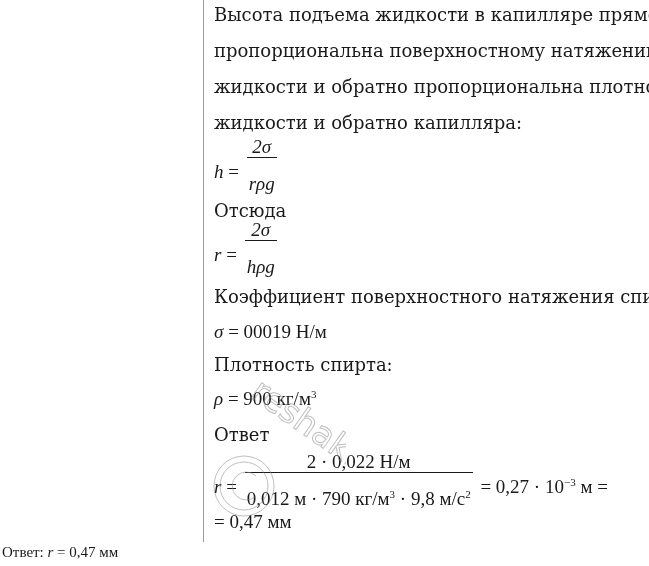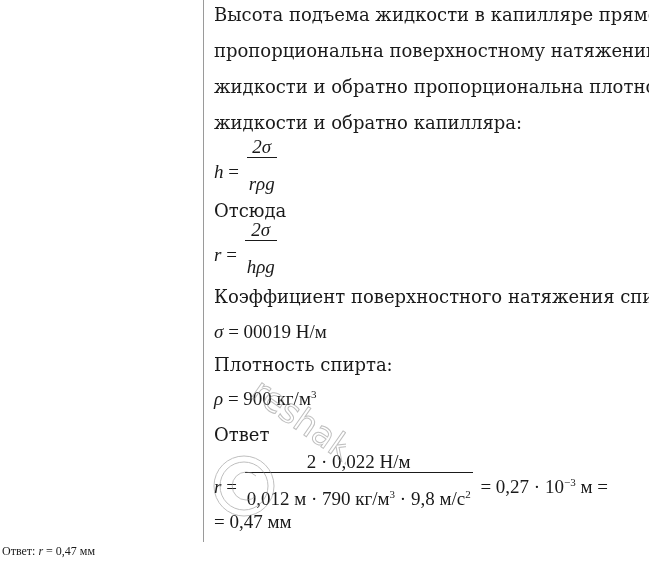--- a/index.html
+++ b/index.html
@@ -18,21 +18,21 @@
     }
     .math { font-family: "Liberation Serif", "DejaVu Serif", serif; font-size: 19px; }
     .it { font-style: italic; }
     .frac {
       display: inline-block; vertical-align: middle; text-align: center;
       margin: 0 3px;
     }
     .frac .num { display: block; padding: 0 2px; line-height: 20px; }
     .frac .den { display: block; border-top: 1px solid #1a1a1a; padding: 15px 2px; line-height: 22px; }
     sup { font-size: 11px; vertical-align: 7px; line-height: 0; }
-    .answer { position: absolute; left: 2px; top: 544px; font-size: 12px; white-space: nowrap; }
+    .answer { position: absolute; left: 2px; top: 544px; font-size: 15px; white-space: nowrap; }
     .watermark {
       position: absolute; left: 196px; top: 378px; width: 150px; height: 150px;
       pointer-events: none; opacity: 0.55;
     }
   </style>
 </head>
 <body>
 
 <div class="vline"></div>
 

